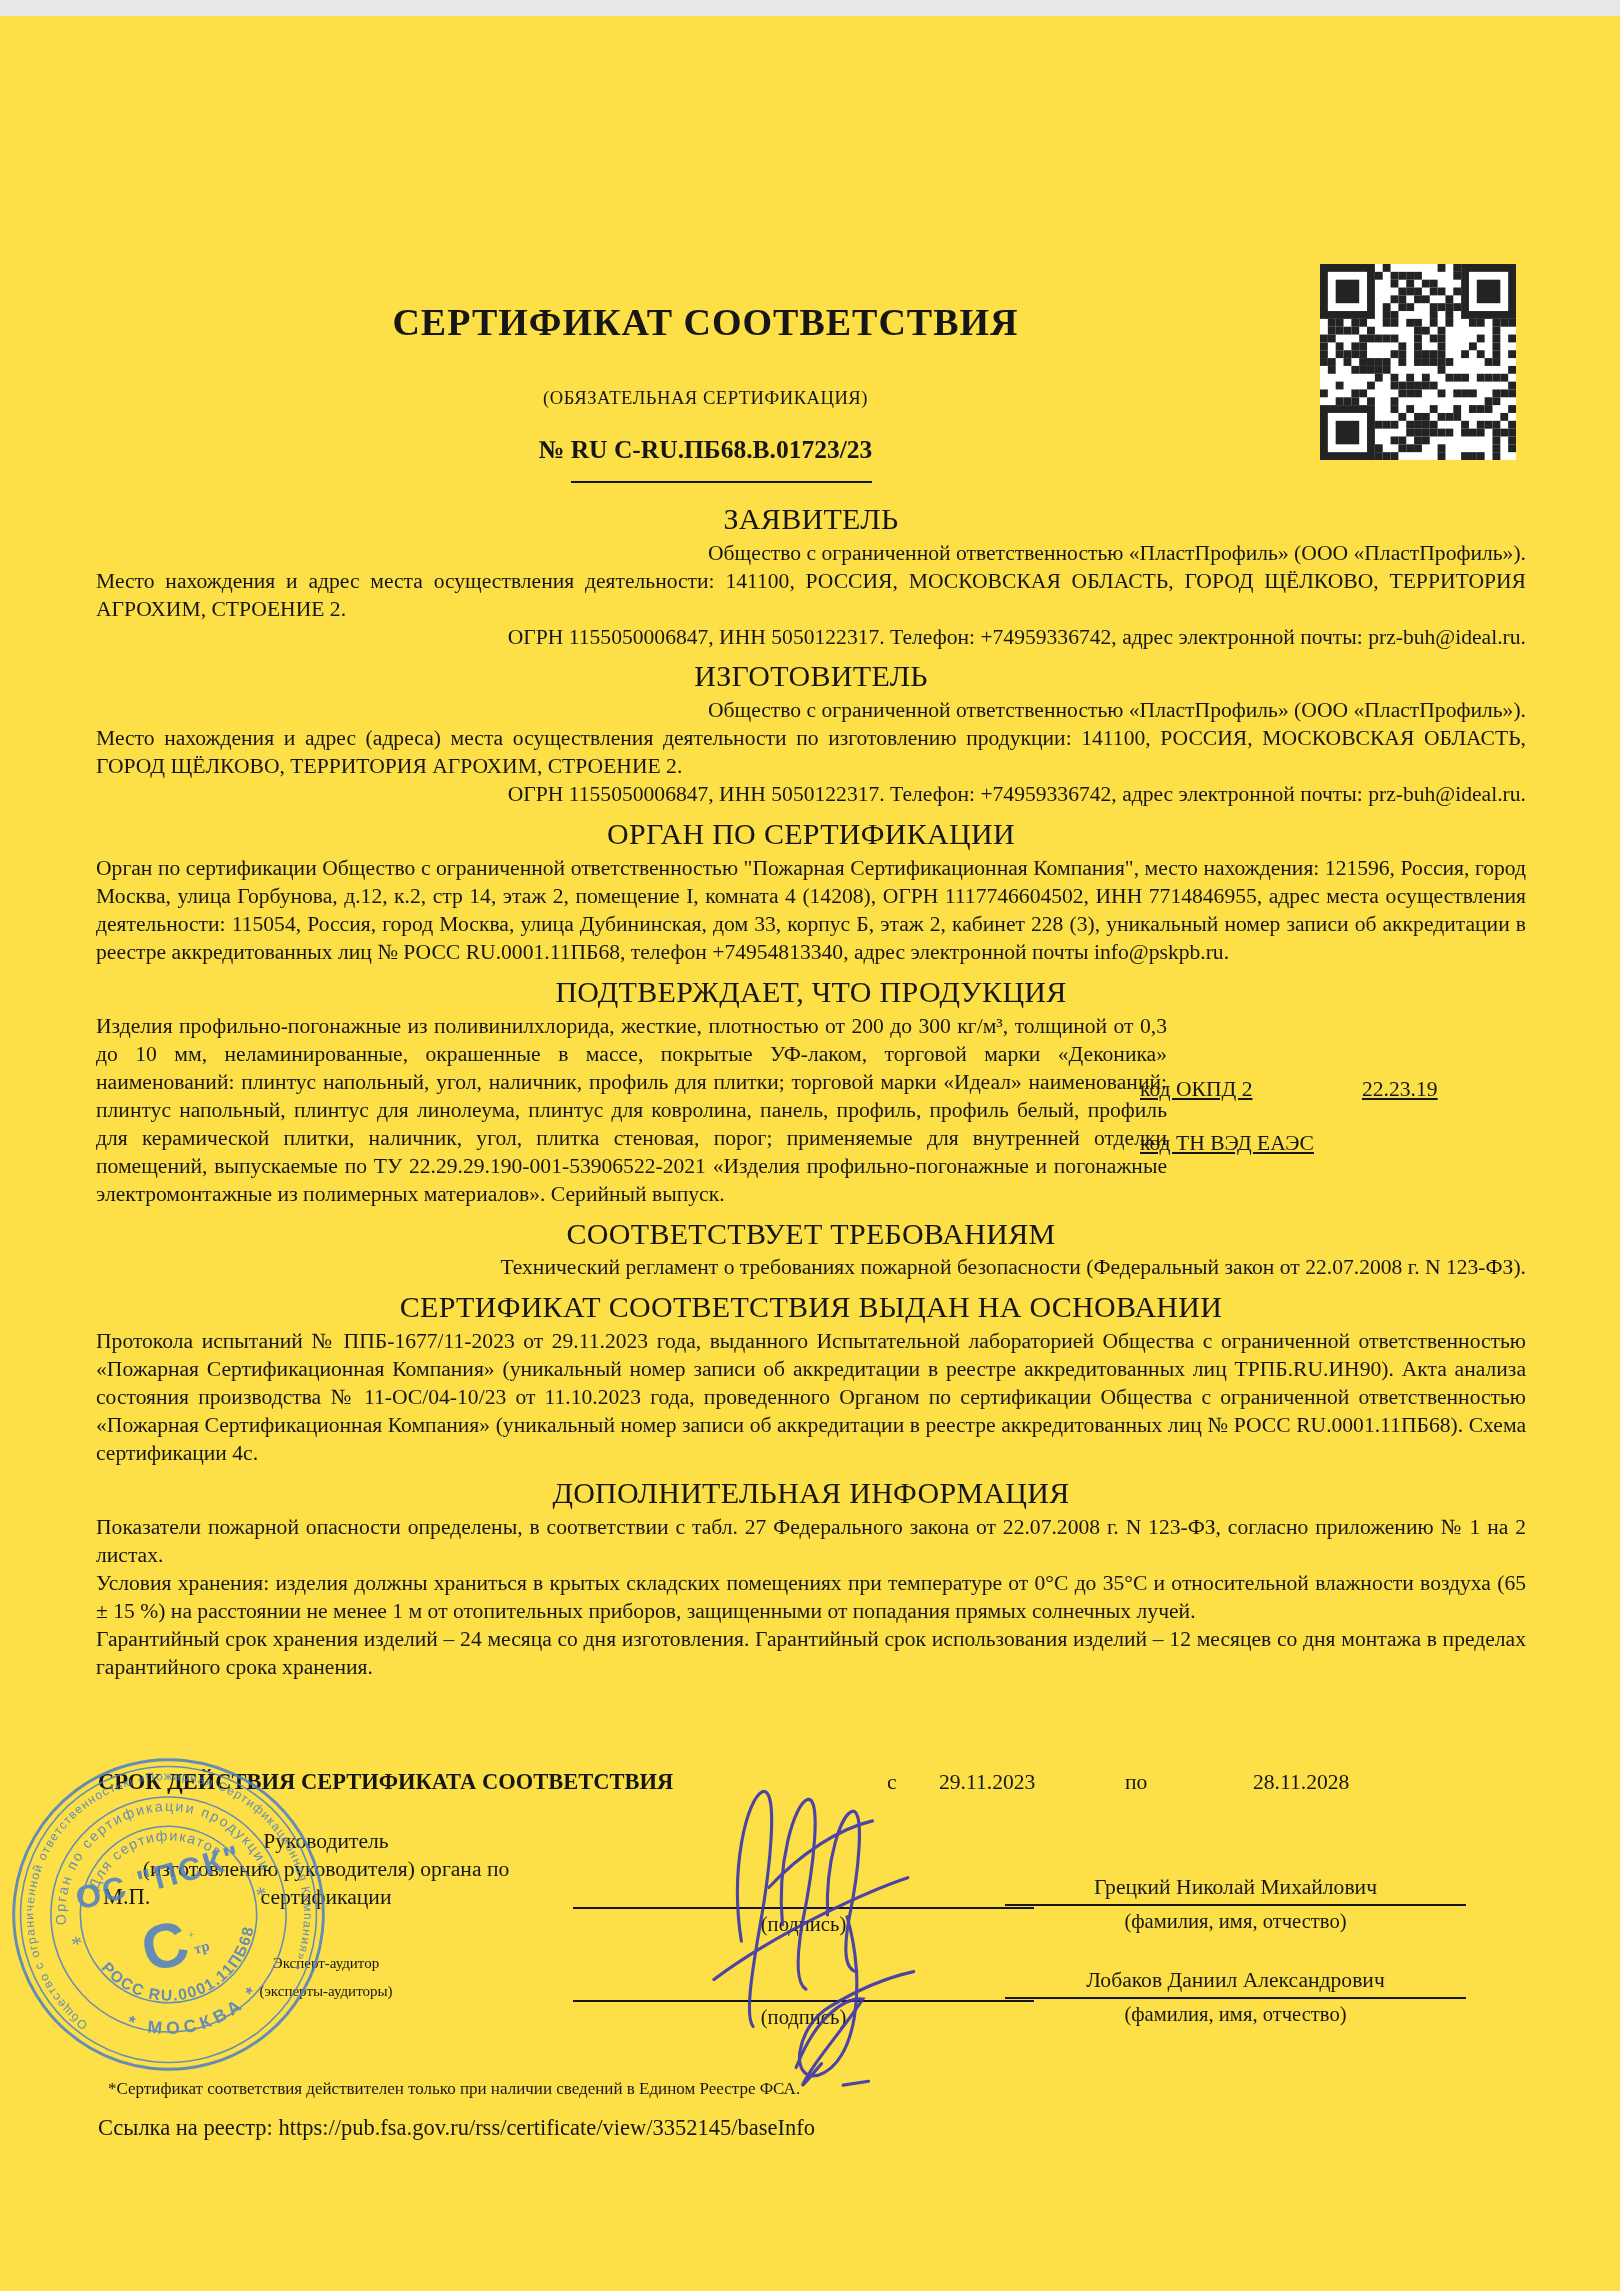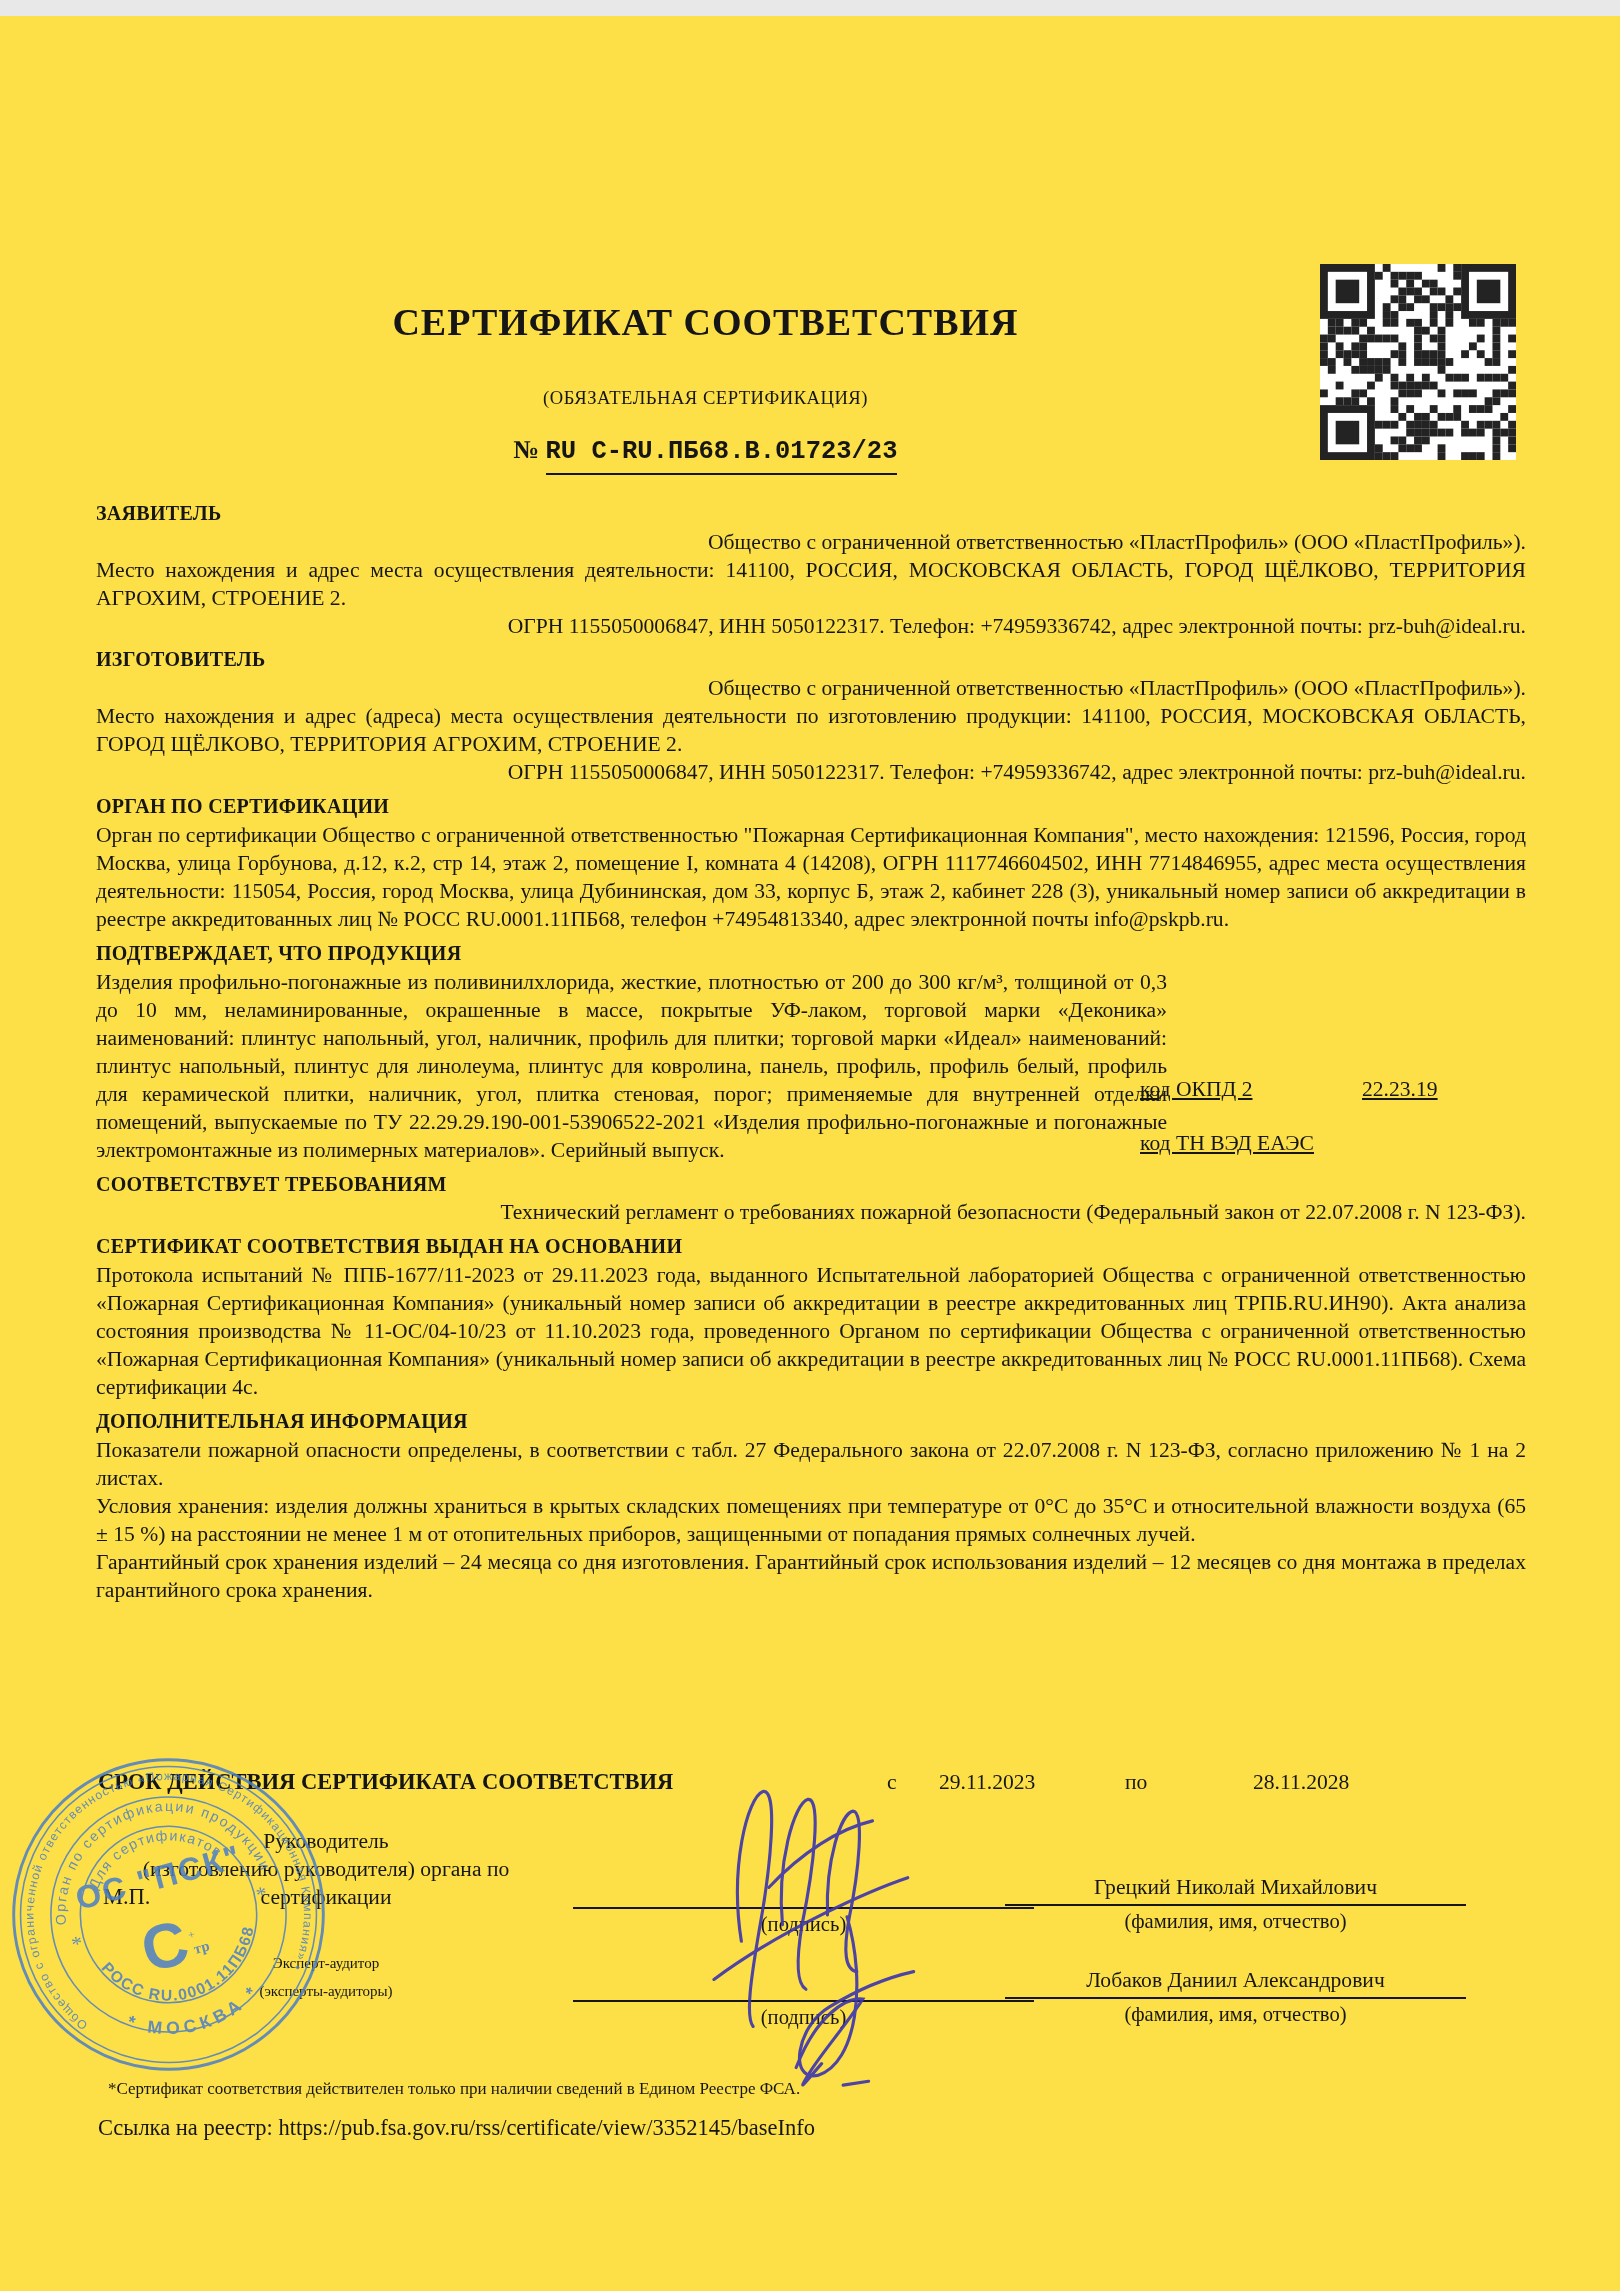--- a/index.html
+++ b/index.html
@@ -6,24 +6,24 @@
   .page{
     position:relative; width:1620px; height:2292px; background:#fde047;
     font-family:"Liberation Serif","DejaVu Serif",serif; color:#161616;
     overflow:hidden; margin:16px auto;
   }
   
   .title-block{position:absolute; left:98px; top:284px; width:1215px; text-align:center;}
   .doc-title{font-size:38px; font-weight:700; letter-spacing:1px; margin:0;}
   .doc-subtitle{font-size:18.6px; margin:43px 0 0 0; letter-spacing:0.5px;}
   .doc-number{font-size:25.5px; font-weight:700; margin:25.5px 0 0 0;}
-  .doc-number .num-underline{border-bottom:2.9px solid #161616; padding-bottom:7px;font-family:Liberation Mono, monospace;}
+  .doc-number .num-underline{border-bottom:2.9px solid #161616; padding-bottom:17px;}
   
   .content{position:absolute; left:96px; top:477px; width:1430px;}
-  .sec-h{font-size:20px; font-weight:700; margin:8.8px 0 2.9px 0; letter-spacing:0.3px;}
+  .sec-h{font-size:30px; font-weight:400; margin:8.8px 0 2.9px 0; letter-spacing:0.3px;text-align:center;}
   .content p{font-size:21.6px; line-height:28px; margin:0; text-align:justify;}
   .content p.noj{text-align:right;}
   .narrow{width:1071px;}
   
   .code-row{position:absolute; font-size:21.6px; white-space:nowrap;text-decoration:underline;}
   .okpd-label{left:1140px; top:1061px;}
   .okpd-value{left:1362px; top:1061px;}
   .tnved-label{left:1140px; top:1115px;}
   
   .validity{position:absolute; left:98px; top:1753px; width:1428px; height:33px;}

